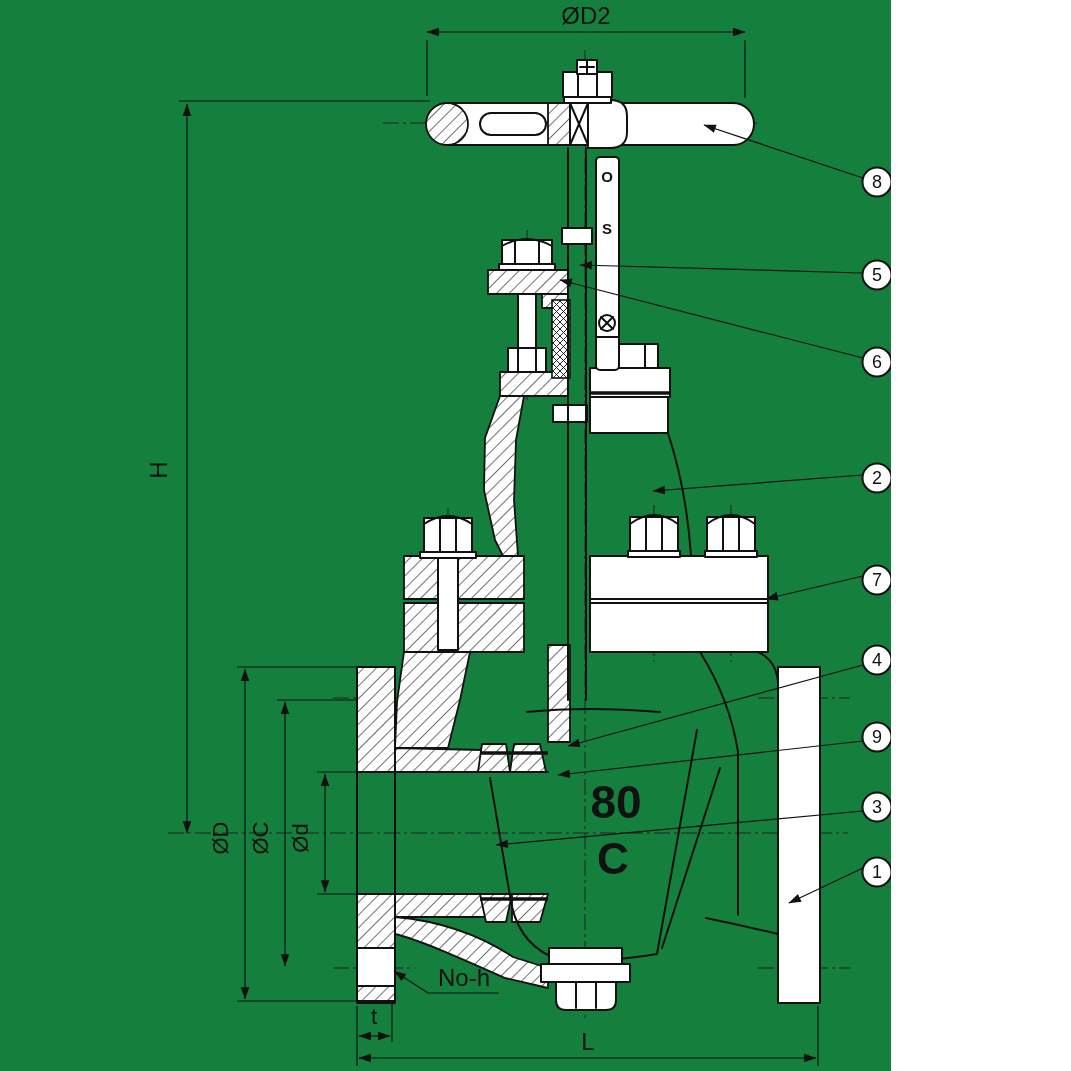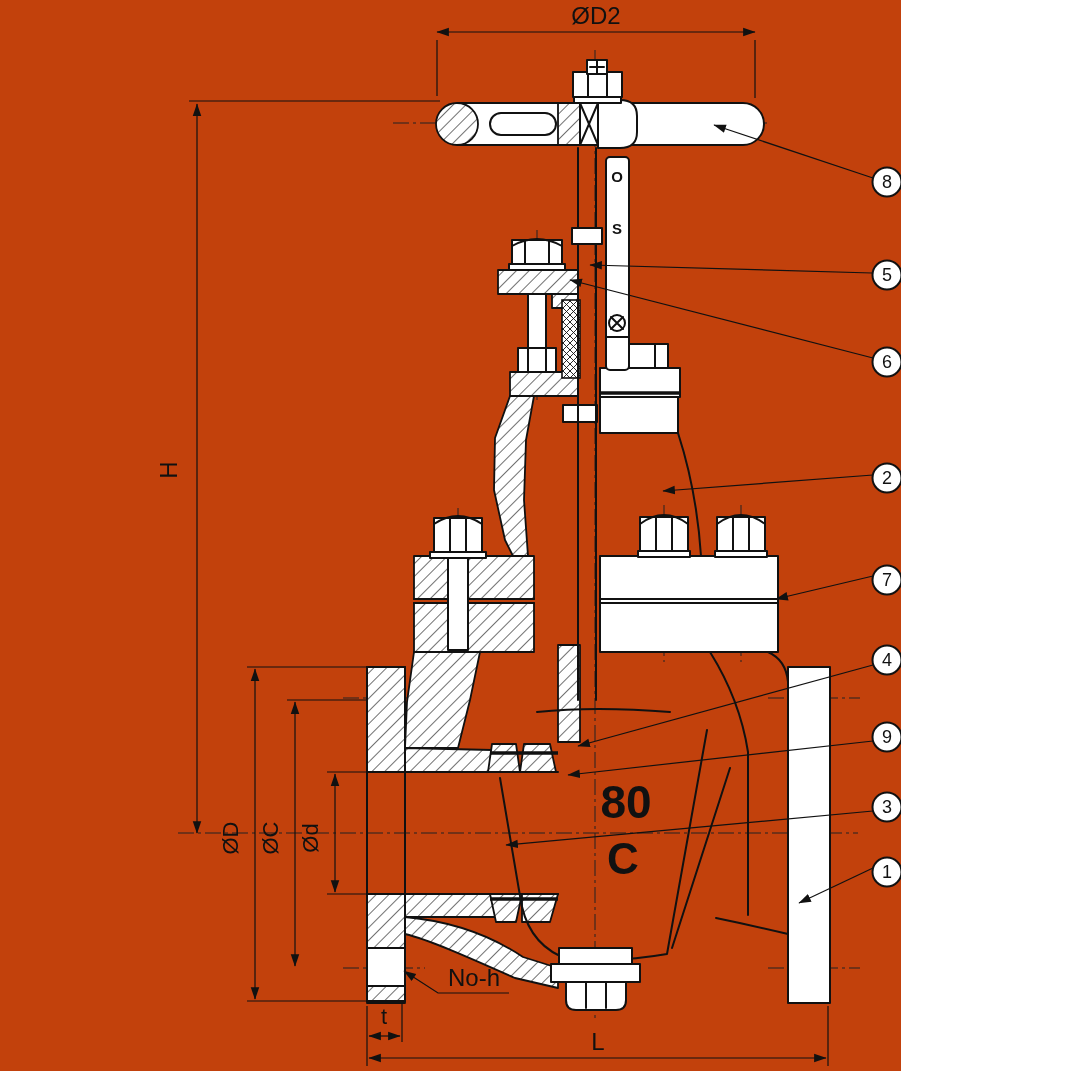--- a/index.html
+++ b/index.html
@@ -1,17 +1,17 @@
 <!DOCTYPE html>
 <html><head>
 <meta charset="utf-8">
 <style>
   html,body{margin:0;padding:0;background:#fff;}
-  .stage{position:relative;width:891px;height:1071px;background:#c2410c;overflow:hidden;
-         font-family:"Liberation Sans", sans-serif;padding-left:10px;}
+  .stage{position:relative;width:891px;height:1071px;background:#15803d;overflow:hidden;
+         font-family:"Liberation Sans", sans-serif;}
   svg{display:block;}
   .o   {stroke:#111;fill:none;stroke-width:2;stroke-linecap:round;stroke-linejoin:round;}
   .ow  {stroke:#111;fill:#fff;stroke-width:2;stroke-linejoin:round;}
   .hat {stroke:#111;fill:url(#h45);stroke-width:1.8;stroke-linejoin:round;}
   .xhat{stroke:#111;fill:url(#hx);stroke-width:1.6;}
   .thick{stroke:#111;stroke-width:3.5;fill:none;}
   .cl  {stroke:#222;stroke-width:1;fill:none;stroke-dasharray:16 4 3 4;}
   .dim {stroke:#111;stroke-width:1.2;fill:none;}
   .dimtxt{fill:#111;font-size:24px;}
   .dimtxt2{fill:#111;font-size:22px;}

